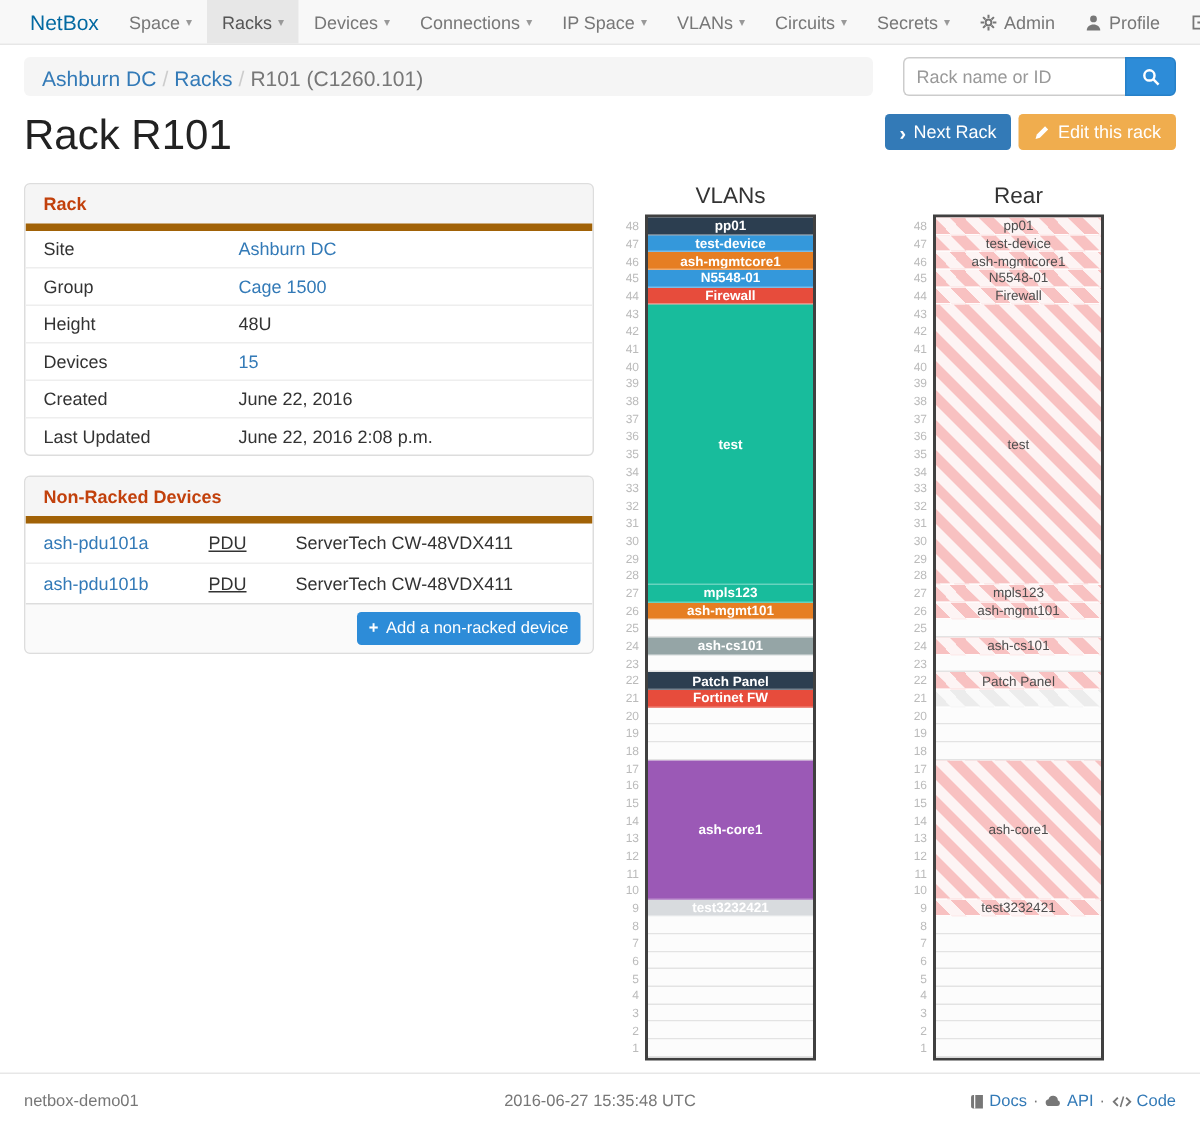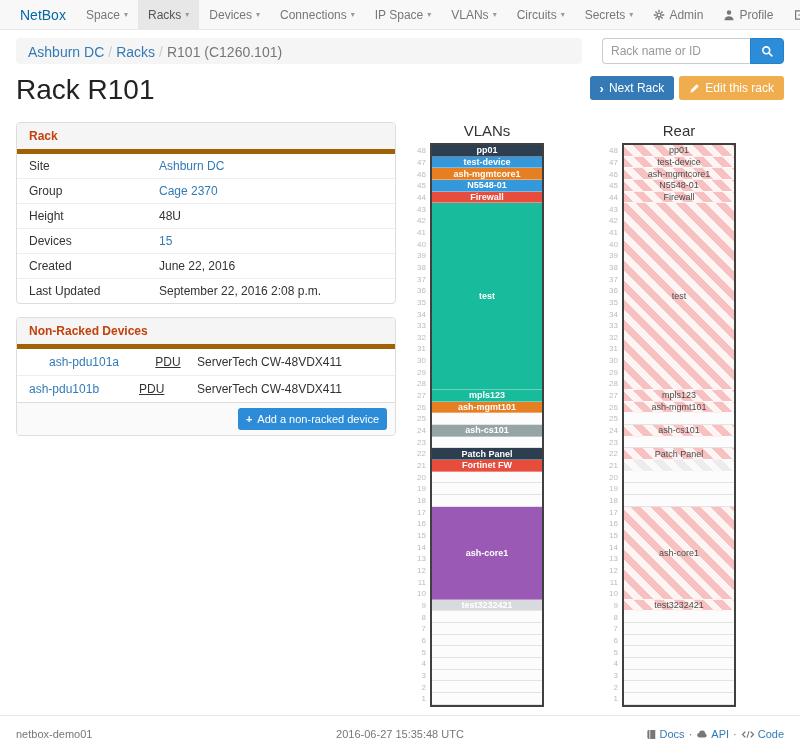--- a/index.html
+++ b/index.html
@@ -71,21 +71,21 @@
     background:#f5f5f5; border-bottom:5px solid #a16207; padding:6px 12px;
     font-size:12px; font-weight:bold; color:#c2410c;
   }
   .kv-row { display:flex; border-top:1px solid #eee; padding:5px 12px; font-size:12px; }
   .kv-row:first-child { border-top:none; }
   .kv-label { width:130px; flex:0 0 130px; color:#333; }
   .kv-value { color:#333; }
   a.lnk { color:#337ab7; text-decoration:none; cursor:pointer; }
 
   .nr-row { display:flex; border-top:1px solid #eee; padding:6px 12px; font-size:12px; }
-  .nr-row:first-child { border-top:none;text-align:center; }
+  .nr-row:first-child { border-top:none; }
   .nr-name { width:110px; flex:0 0 110px; }
   .nr-type { width:58px; flex:0 0 58px;text-decoration:underline; }
   .panel-footer {
     background:#fafafa; border-top:1px solid #ddd; padding:5px 8px;
     display:flex; justify-content:flex-end;
   }
   .btn-sm { height:22px; font-size:11px; padding:2px 8px; background:#2d8cd8; }
   .panel-body { padding:10px 12px; font-size:12px; color:#777; }
 
   
@@ -236,37 +236,37 @@
 
       <div class="panel">
         <div class="panel-heading">Rack</div>
         <div id="rack-table">
             <div class="kv-row">
               <div class="kv-label">Site</div>
               <div class="kv-value"><a class="lnk">Ashburn DC</a></div>
             </div>
             <div class="kv-row">
               <div class="kv-label">Group</div>
-              <div class="kv-value"><a class="lnk">Cage 2370</a></div>
+              <div class="kv-value"><a class="lnk">Cage 1500</a></div>
             </div>
             <div class="kv-row">
               <div class="kv-label">Height</div>
               <div class="kv-value">48U</div>
             </div>
             <div class="kv-row">
               <div class="kv-label">Devices</div>
               <div class="kv-value"><a class="lnk">15</a></div>
             </div>
             <div class="kv-row">
               <div class="kv-label">Created</div>
               <div class="kv-value">June 22, 2016</div>
             </div>
             <div class="kv-row">
               <div class="kv-label">Last Updated</div>
-              <div class="kv-value">September 22, 2016 2:08 p.m.</div>
+              <div class="kv-value">June 22, 2016 2:08 p.m.</div>
             </div>
           </div>
       </div>
 
       <div class="panel">
         <div class="panel-heading">Non-Racked Devices</div>
         <div id="nonracked-table">
             <div class="nr-row">
               <div class="nr-name"><a class="lnk">ash-pdu101a</a></div>
               <div class="nr-type">PDU</div>

